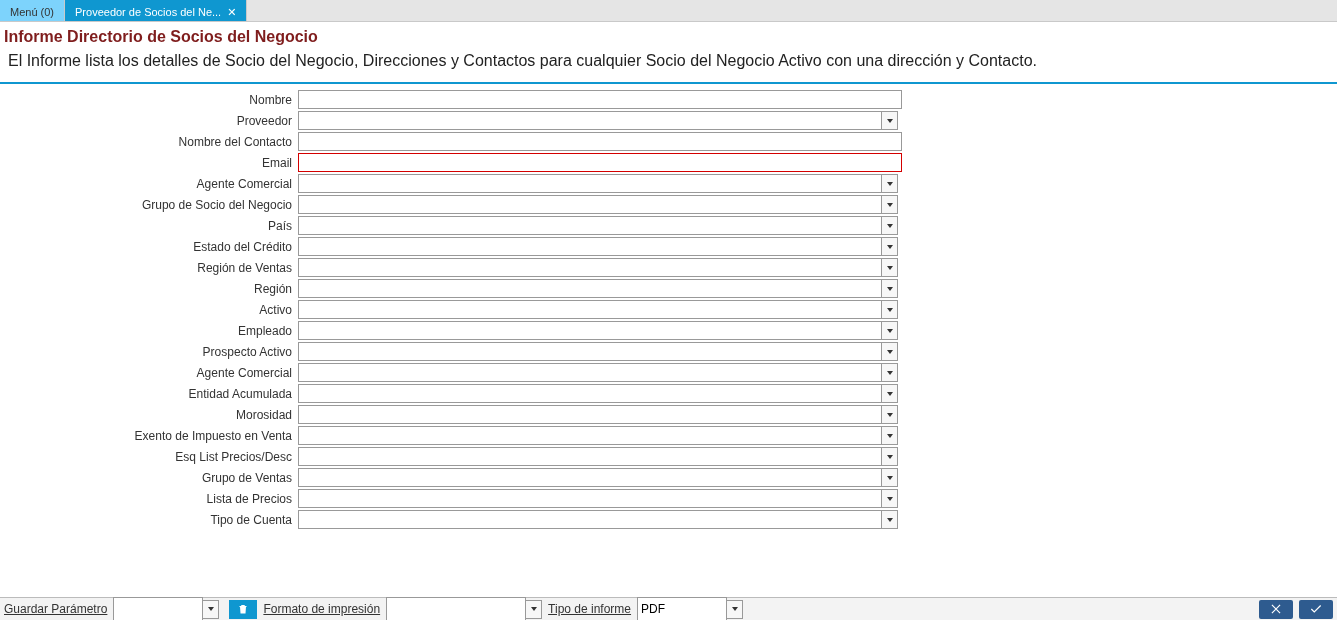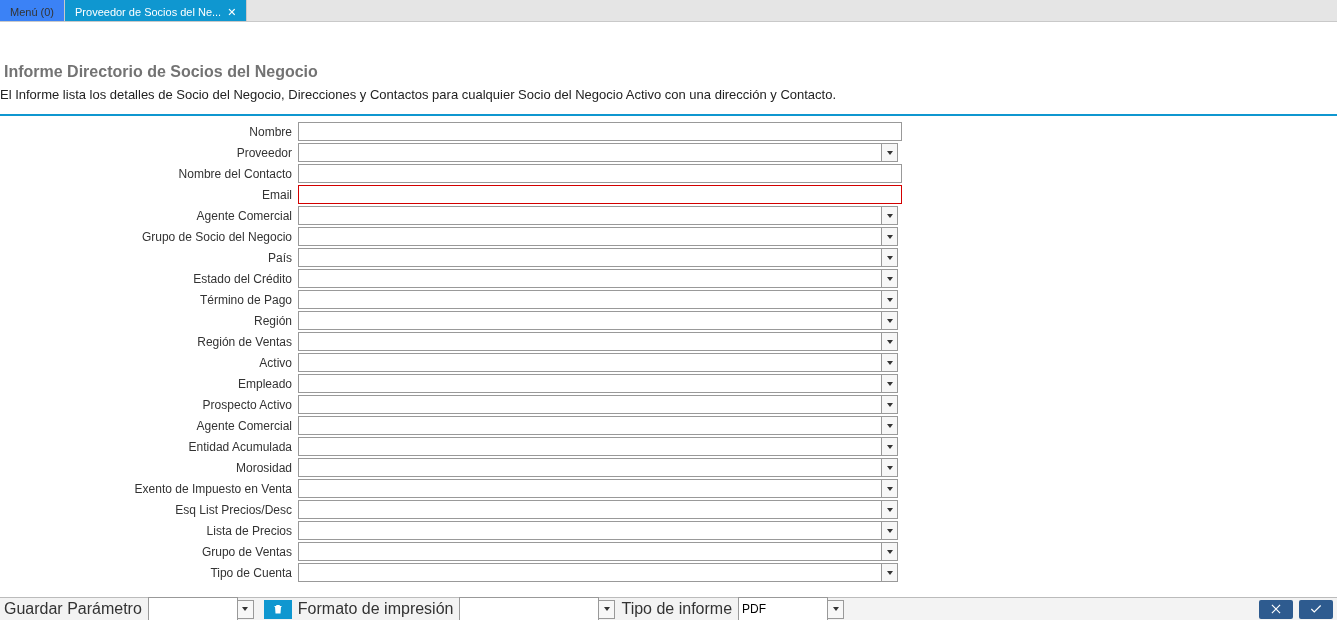--- a/index.html
+++ b/index.html
@@ -1,42 +1,42 @@
 <!DOCTYPE html>
 <html><head>
 <meta charset="utf-8">
 <style>
   * { box-sizing: border-box; }
   html, body { margin: 0; padding: 0; height: 100%; font-family: Arial, Helvetica, sans-serif; font-size: 12px; color: #333; }
   body { display: flex; flex-direction: column; background: #fff; width: 1337px; height: 620px; overflow: hidden; }
 
   .top-bar { background: #e5e5e5; height: 22px; display: flex; align-items: stretch; border-bottom: 1px solid #c9c9c9; }
   .tab { padding: 3px 10px 0 10px; font-size: 11px; display: flex; align-items: center; gap: 6px; cursor: pointer; border-right: 1px solid #c9c9c9; }
-  .tab.menu { background: #3b82f6; color: #333; }
+  .tab.menu { background: #7dd3fc; color: #333; }
   .tab.active { background: #0f97d0; color: #fff; }
   .tab-close { color: #fff; font-weight: normal; }
 
-  .report-title { font-size: 16px; font-weight: bold; padding: 6px 4px 2px 4px; color: #737373; margin-top: 35px; }
-  .report-desc { font-size: 13px; padding: 4px 4px 12px 0; color: #222; border-bottom: 2px solid #0f97d0; }
+  .report-title { font-size: 16px; font-weight: bold; padding: 6px 4px 2px 4px; color: #7f1d1d; }
+  .report-desc { font-size: 16px; padding: 4px 4px 12px 8px; color: #222; border-bottom: 2px solid #0f97d0; }
 
   .form-area { flex: 1 1 auto; overflow: hidden; position: relative; display: flex; }
   .form-scroll { flex: 1 1 auto; overflow-y: scroll; padding: 6px 0 0 0; }
 
   .field-row { display: flex; align-items: center; margin-bottom: 2px; }
   .field-label { width: 298px; text-align: right; padding-right: 6px; font-size: 12px; color: #333; }
   .field-input { position: relative; display: flex; }
   .field-input input { height: 19px; border: 1px solid #999; padding: 1px 3px; font-size: 12px; background: #fff; }
   .w-large { width: 604px; }
   .w-combo { width: 584px; }
   .combo-btn { width: 16px; height: 19px; border: 1px solid #999; border-left: none; background: #f7f7f7; display: flex; align-items: center; justify-content: center; cursor: pointer; }
   .combo-btn::after { content: ""; width: 0; height: 0; border-left: 3px solid transparent; border-right: 3px solid transparent; border-top: 4px solid #333; }
   .field-input.error input { border: 1px solid #d40000; }
 
   .footer { height: 23px; background: #f3f3f3; border-top: 1px solid #bbb; display: flex; align-items: center; padding: 0 4px; gap: 6px; position: relative; }
-  .footer-label { font-size: 16px; }
+  .footer-label { font-size: 12px; text-decoration: underline; }
   .f-input { height: 19px; border: 1px solid #999; background: #fff; padding: 11px 3px; font-size: 12px; }
   .f-combo { width: 90px; }
   .f-combo-btn { width: 16px; height: 19px; border: 1px solid #999; border-left: none; background: #f7f7f7; display: flex; align-items: center; justify-content: center; cursor: pointer; }
   .f-combo-btn::after { content: ""; width: 0; height: 0; border-left: 3px solid transparent; border-right: 3px solid transparent; border-top: 4px solid #333; }
   .flex-row { display: flex; align-items: center; }
   .trash-btn { width: 28px; height: 19px; background: #0f97d0; display: flex; align-items: center; justify-content: center; cursor: pointer; margin-left: 4px; }
   .trash-btn svg { width: 12px; height: 12px; fill: #fff; }
   .spacer { flex: 1 1 auto; }
   .action-btns { display: flex; gap: 6px; margin-left: auto; }
   .act-btn { width: 34px; height: 19px; background: #2e5b8f; display: flex; align-items: center; justify-content: center; cursor: pointer; border-radius: 2px; }
@@ -112,41 +112,34 @@
         </div>
       </div>
       <div class="field-row">
         <div class="field-label">Estado del Crédito</div>
         <div class="field-input">
           <input class="w-combo" style="">
           <div class="combo-btn"></div>
         </div>
       </div>
       <div class="field-row">
-        <div class="field-label">Término de Pago</div>
+        <div class="field-label">Región de Ventas</div>
         <div class="field-input">
           <input class="w-combo" style="">
           <div class="combo-btn"></div>
         </div>
       </div>
       <div class="field-row">
         <div class="field-label">Región</div>
         <div class="field-input">
           <input class="w-combo" style="">
           <div class="combo-btn"></div>
         </div>
       </div>
       <div class="field-row">
-        <div class="field-label">Región de Ventas</div>
-        <div class="field-input">
-          <input class="w-combo" style="">
-          <div class="combo-btn"></div>
-        </div>
-      </div>
-      <div class="field-row">
         <div class="field-label">Activo</div>
         <div class="field-input">
           <input class="w-combo" style="">
           <div class="combo-btn"></div>
         </div>
       </div>
       <div class="field-row">
         <div class="field-label">Empleado</div>
         <div class="field-input">
           <input class="w-combo" style="">
@@ -189,28 +182,28 @@
         </div>
       </div>
       <div class="field-row">
         <div class="field-label">Esq List Precios/Desc</div>
         <div class="field-input">
           <input class="w-combo" style="">
           <div class="combo-btn"></div>
         </div>
       </div>
       <div class="field-row">
+        <div class="field-label">Grupo de Ventas</div>
+        <div class="field-input">
+          <input class="w-combo" style="">
+          <div class="combo-btn"></div>
+        </div>
+      </div>
+      <div class="field-row">
         <div class="field-label">Lista de Precios</div>
-        <div class="field-input">
-          <input class="w-combo" style="">
-          <div class="combo-btn"></div>
-        </div>
-      </div>
-      <div class="field-row">
-        <div class="field-label">Grupo de Ventas</div>
         <div class="field-input">
           <input class="w-combo" style="">
           <div class="combo-btn"></div>
         </div>
       </div>
       <div class="field-row">
         <div class="field-label">Tipo de Cuenta</div>
         <div class="field-input">
           <input class="w-combo" style="">
           <div class="combo-btn"></div>

